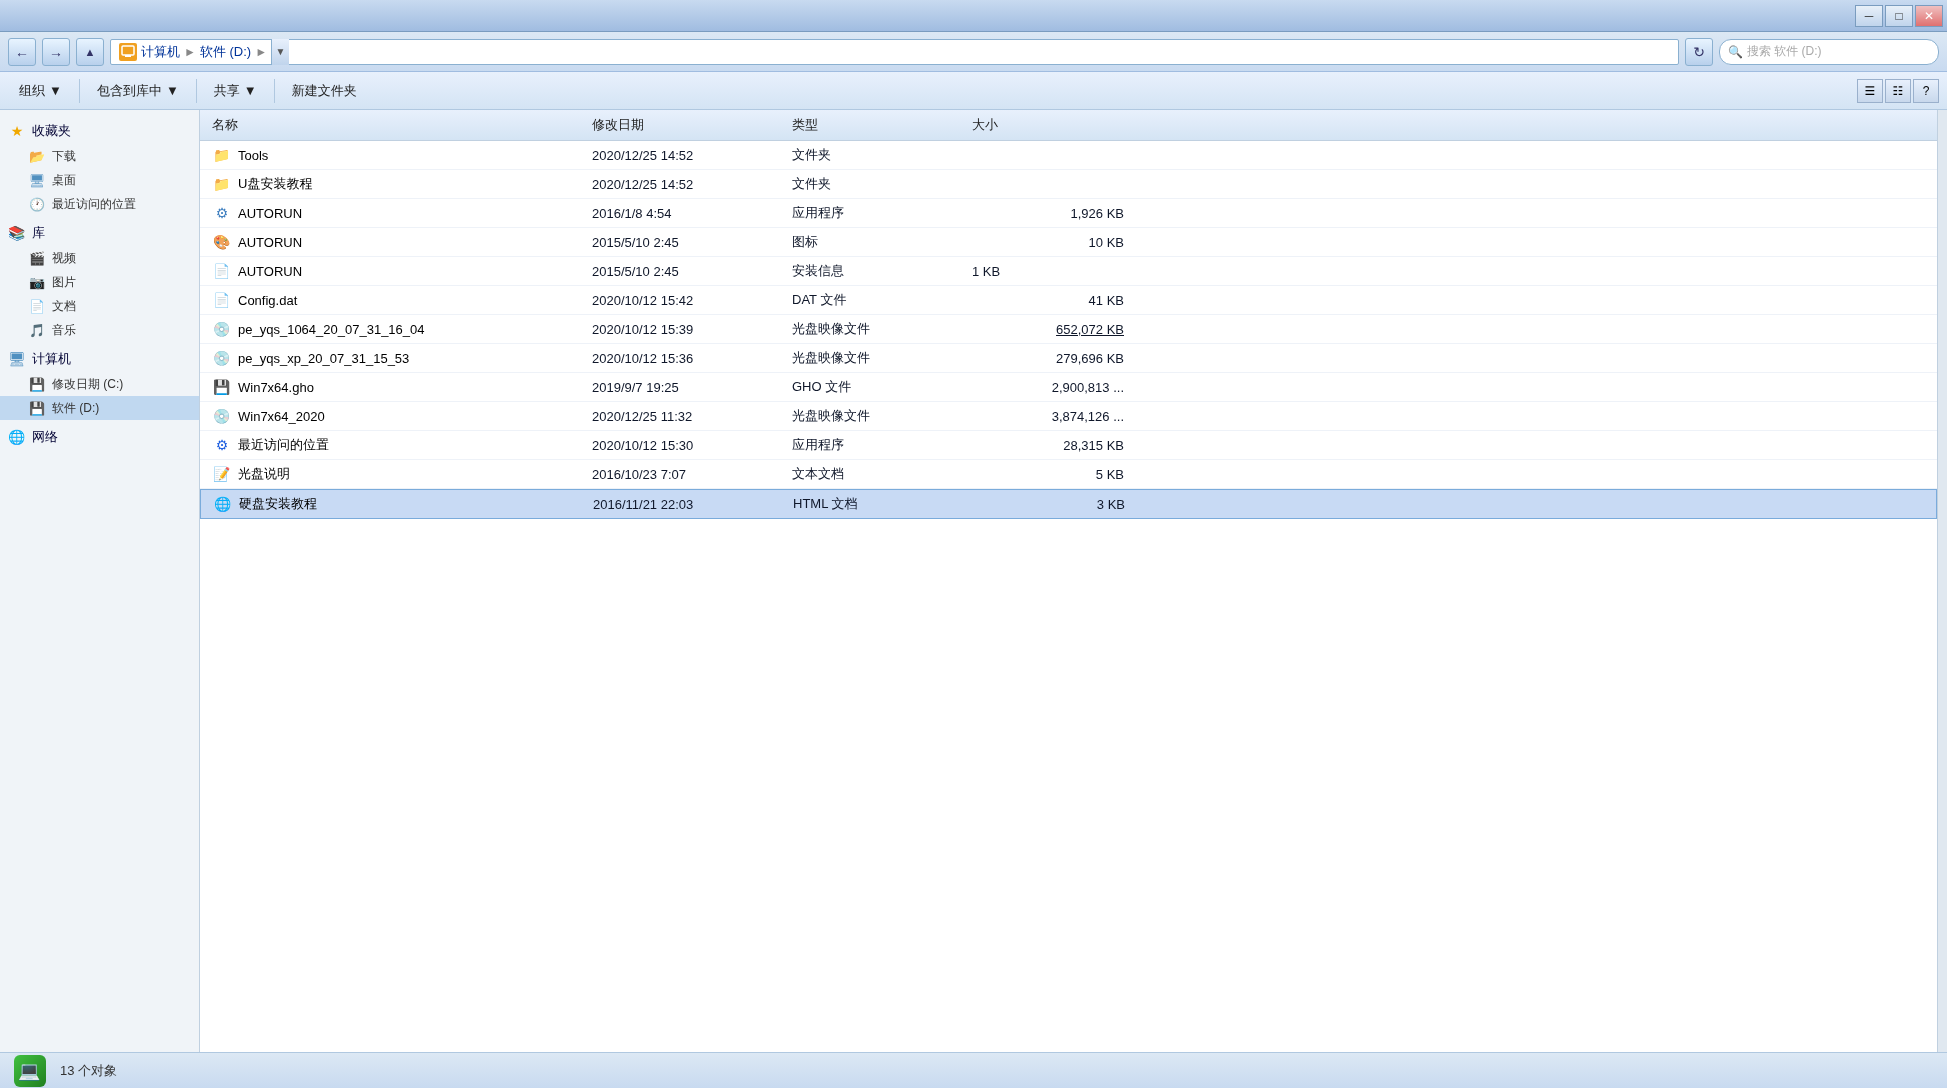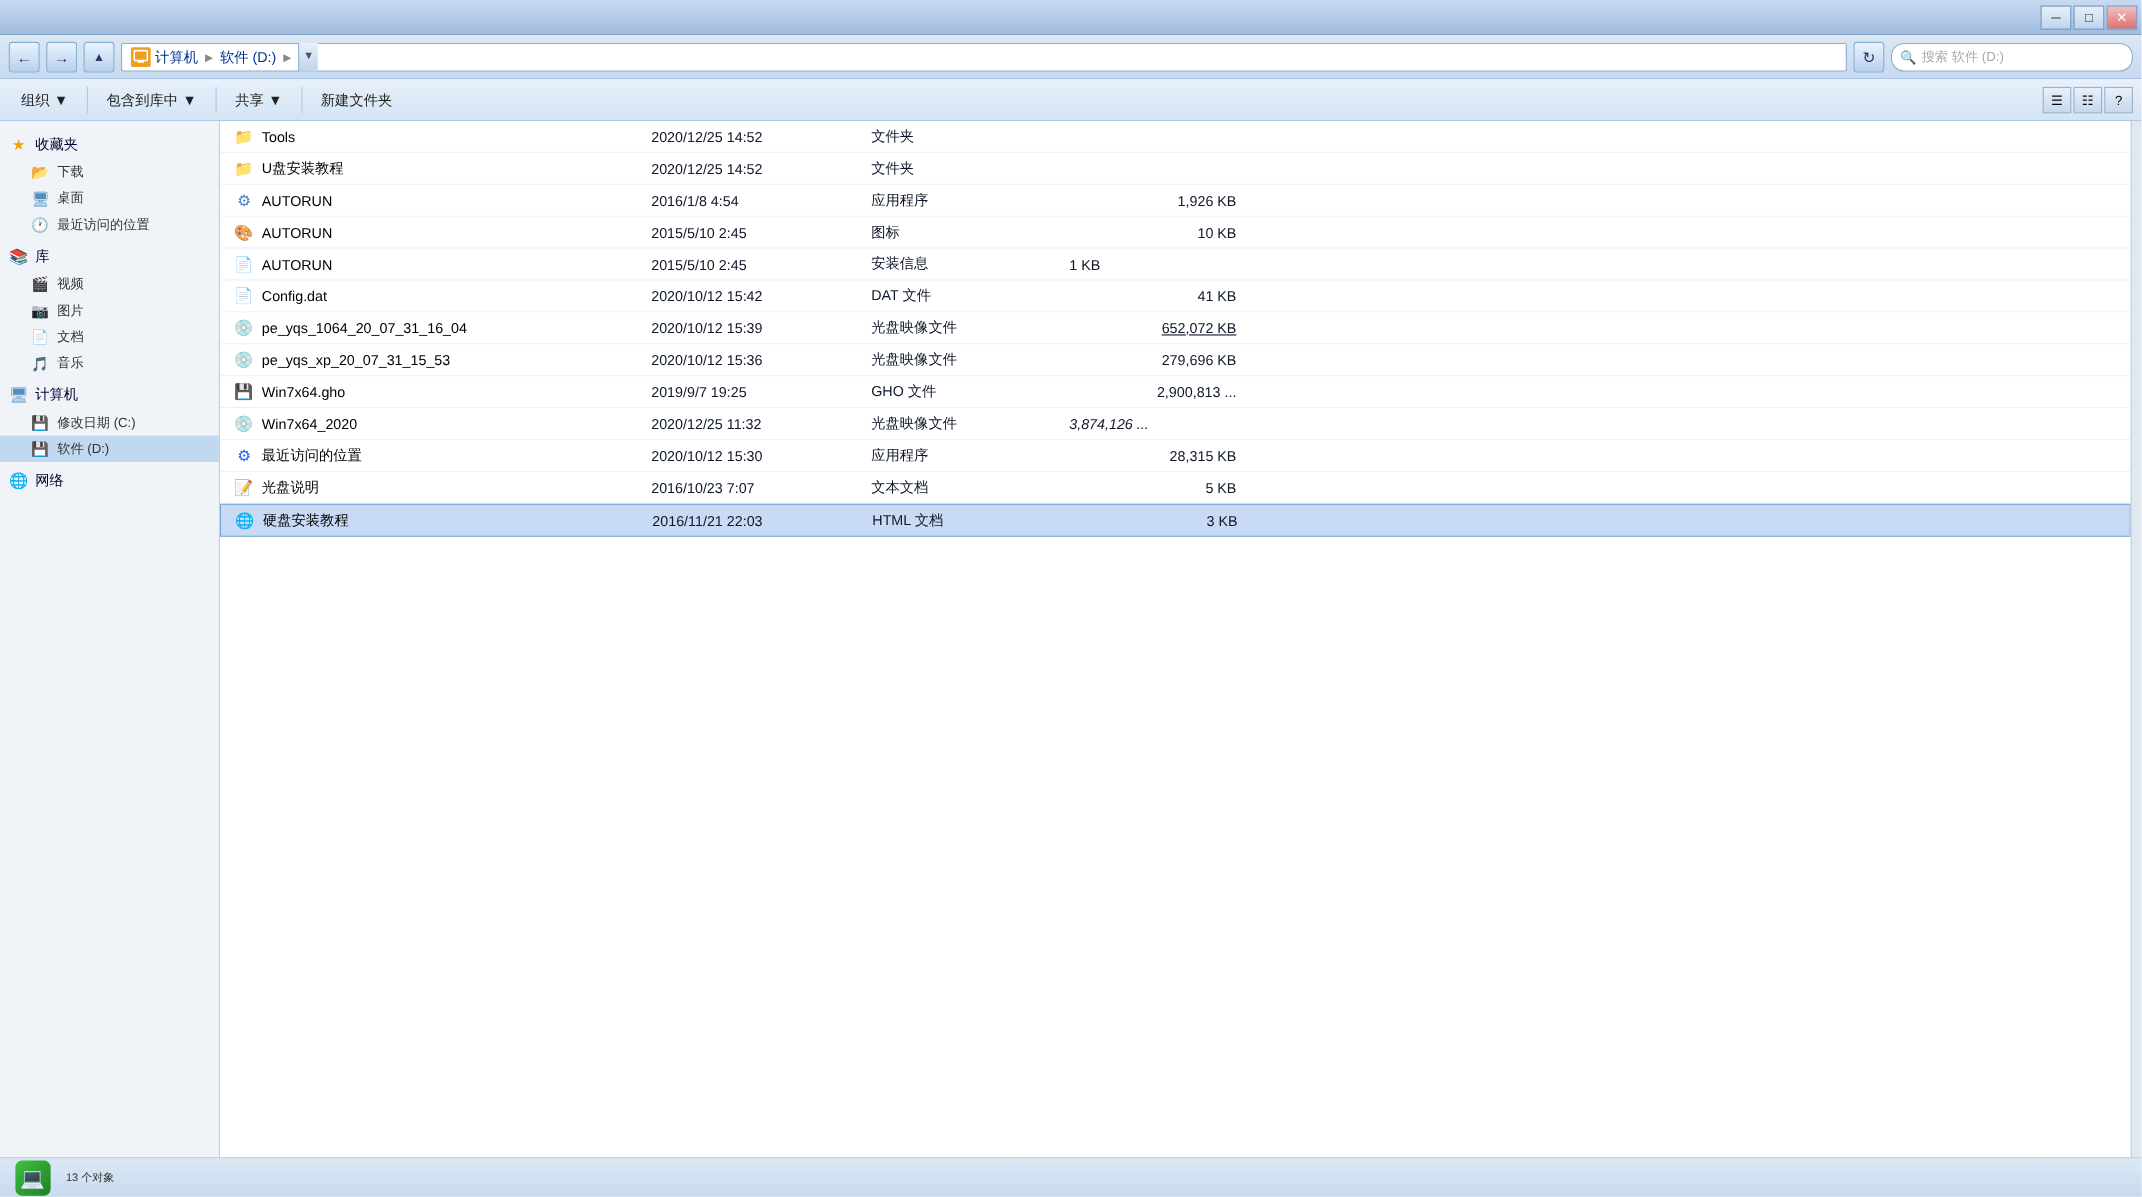--- a/index.html
+++ b/index.html
@@ -294,21 +294,21 @@
       width: 32px;
       height: 32px;
       background: linear-gradient(135deg, #40c040, #208020);
       border-radius: 6px;
       display: flex;
       align-items: center;
       justify-content: center;
       color: #fff;
       font-size: 18px;
     }
-    .status-text { font-size: 10px; color: #333; }
+    .status-text { font-size: 13px; color: #333; }
 
     
     .view-controls {
       display: flex;
       align-items: center;
       gap: 2px;
       margin-left: auto;
     }
     .view-btn {
       width: 26px;
@@ -455,20 +455,26 @@
     <div class="sidebar-section">
       <div class="sidebar-section-header">
         <span class="icon network-icon">🌐</span>
         <span>网络</span>
       </div>
     </div>
   </div>
 
   <div class="file-area">
 
+    <div class="column-header">
+      <div class="col-header">名称</div>
+      <div class="col-header">修改日期</div>
+      <div class="col-header">类型</div>
+      <div class="col-header">大小</div>
+    </div>
 
     <div id="file-list">
         <div class="file-row">
     <div class="file-name-cell">
       <div class="file-icon" style="color:#f0a820">📁</div>
       <span>Tools</span>
     </div>
     <div class="file-date">2020/12/25 14:52</div>
     <div class="file-type">文件夹</div>
     <div class="file-size" style="text-align:right;"></div>
@@ -545,21 +551,21 @@
     <div class="file-type">GHO 文件</div>
     <div class="file-size" style="text-align:right;">2,900,813 ...</div>
   </div>
         <div class="file-row">
     <div class="file-name-cell">
       <div class="file-icon" style="color:#c04040">💿</div>
       <span>Win7x64_2020</span>
     </div>
     <div class="file-date">2020/12/25 11:32</div>
     <div class="file-type">光盘映像文件</div>
-    <div class="file-size" style="font-style:italic;">3,874,126 ...</div>
+    <div class="file-size" style="text-align:right;">3,874,126 ...</div>
   </div>
         <div class="file-row">
     <div class="file-name-cell">
       <div class="file-icon" style="color:#2060e0">⚙</div>
       <span>最近访问的位置</span>
     </div>
     <div class="file-date">2020/10/12 15:30</div>
     <div class="file-type">应用程序</div>
     <div class="file-size" style="text-align:right;">28,315 KB</div>
   </div>

